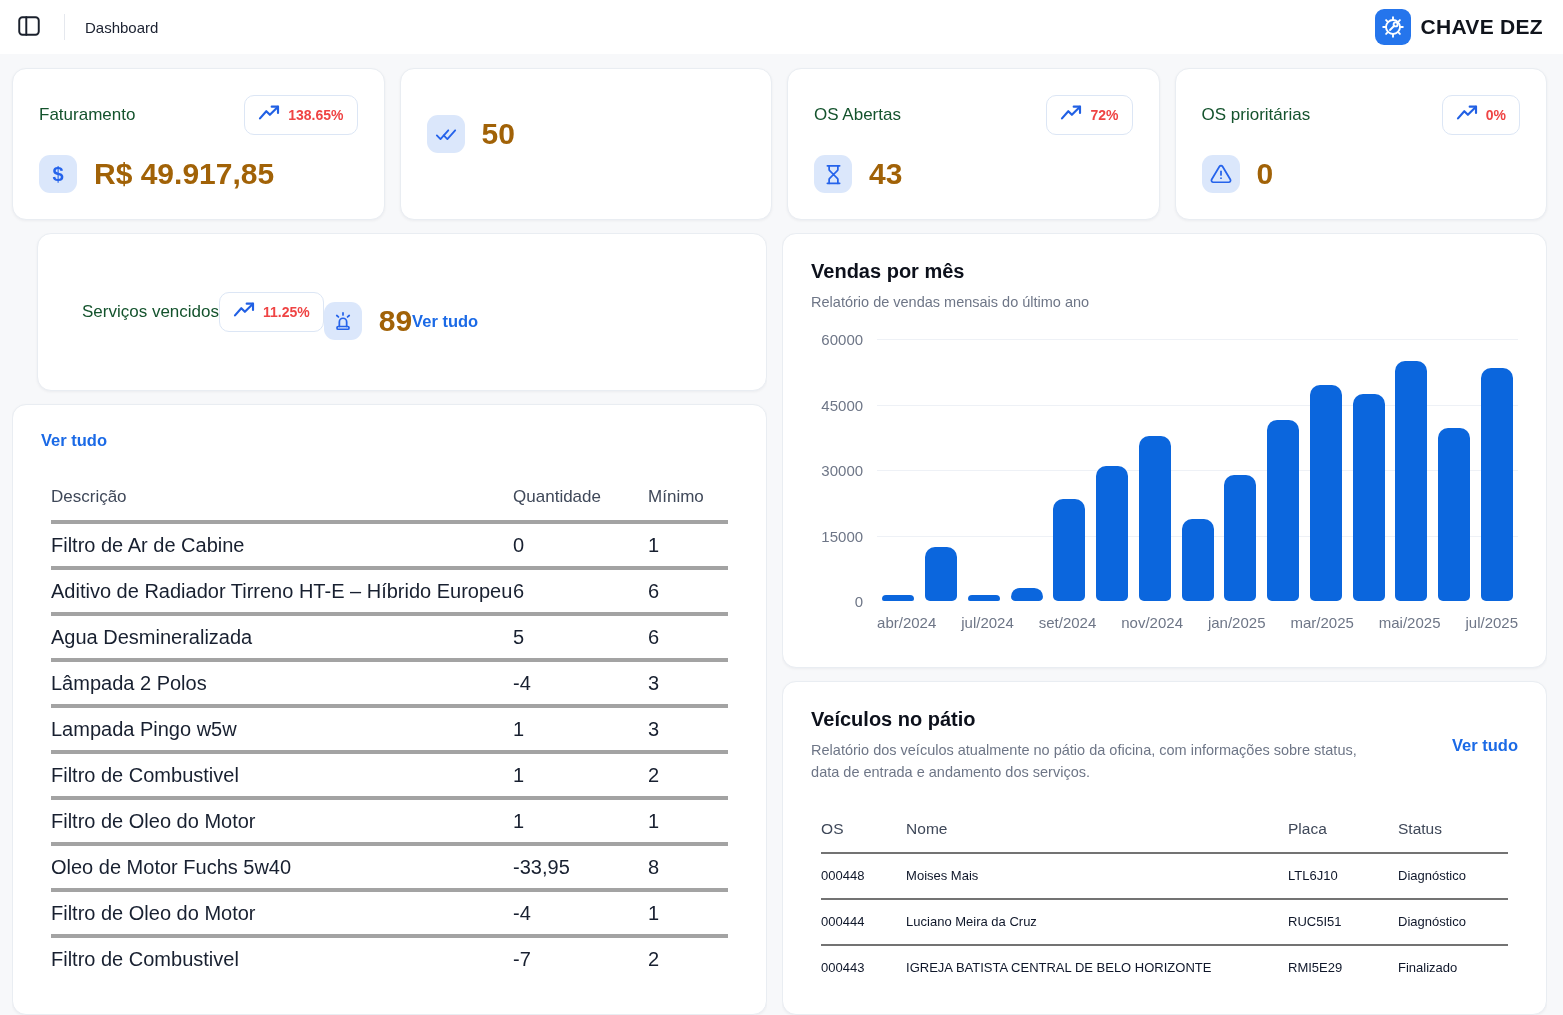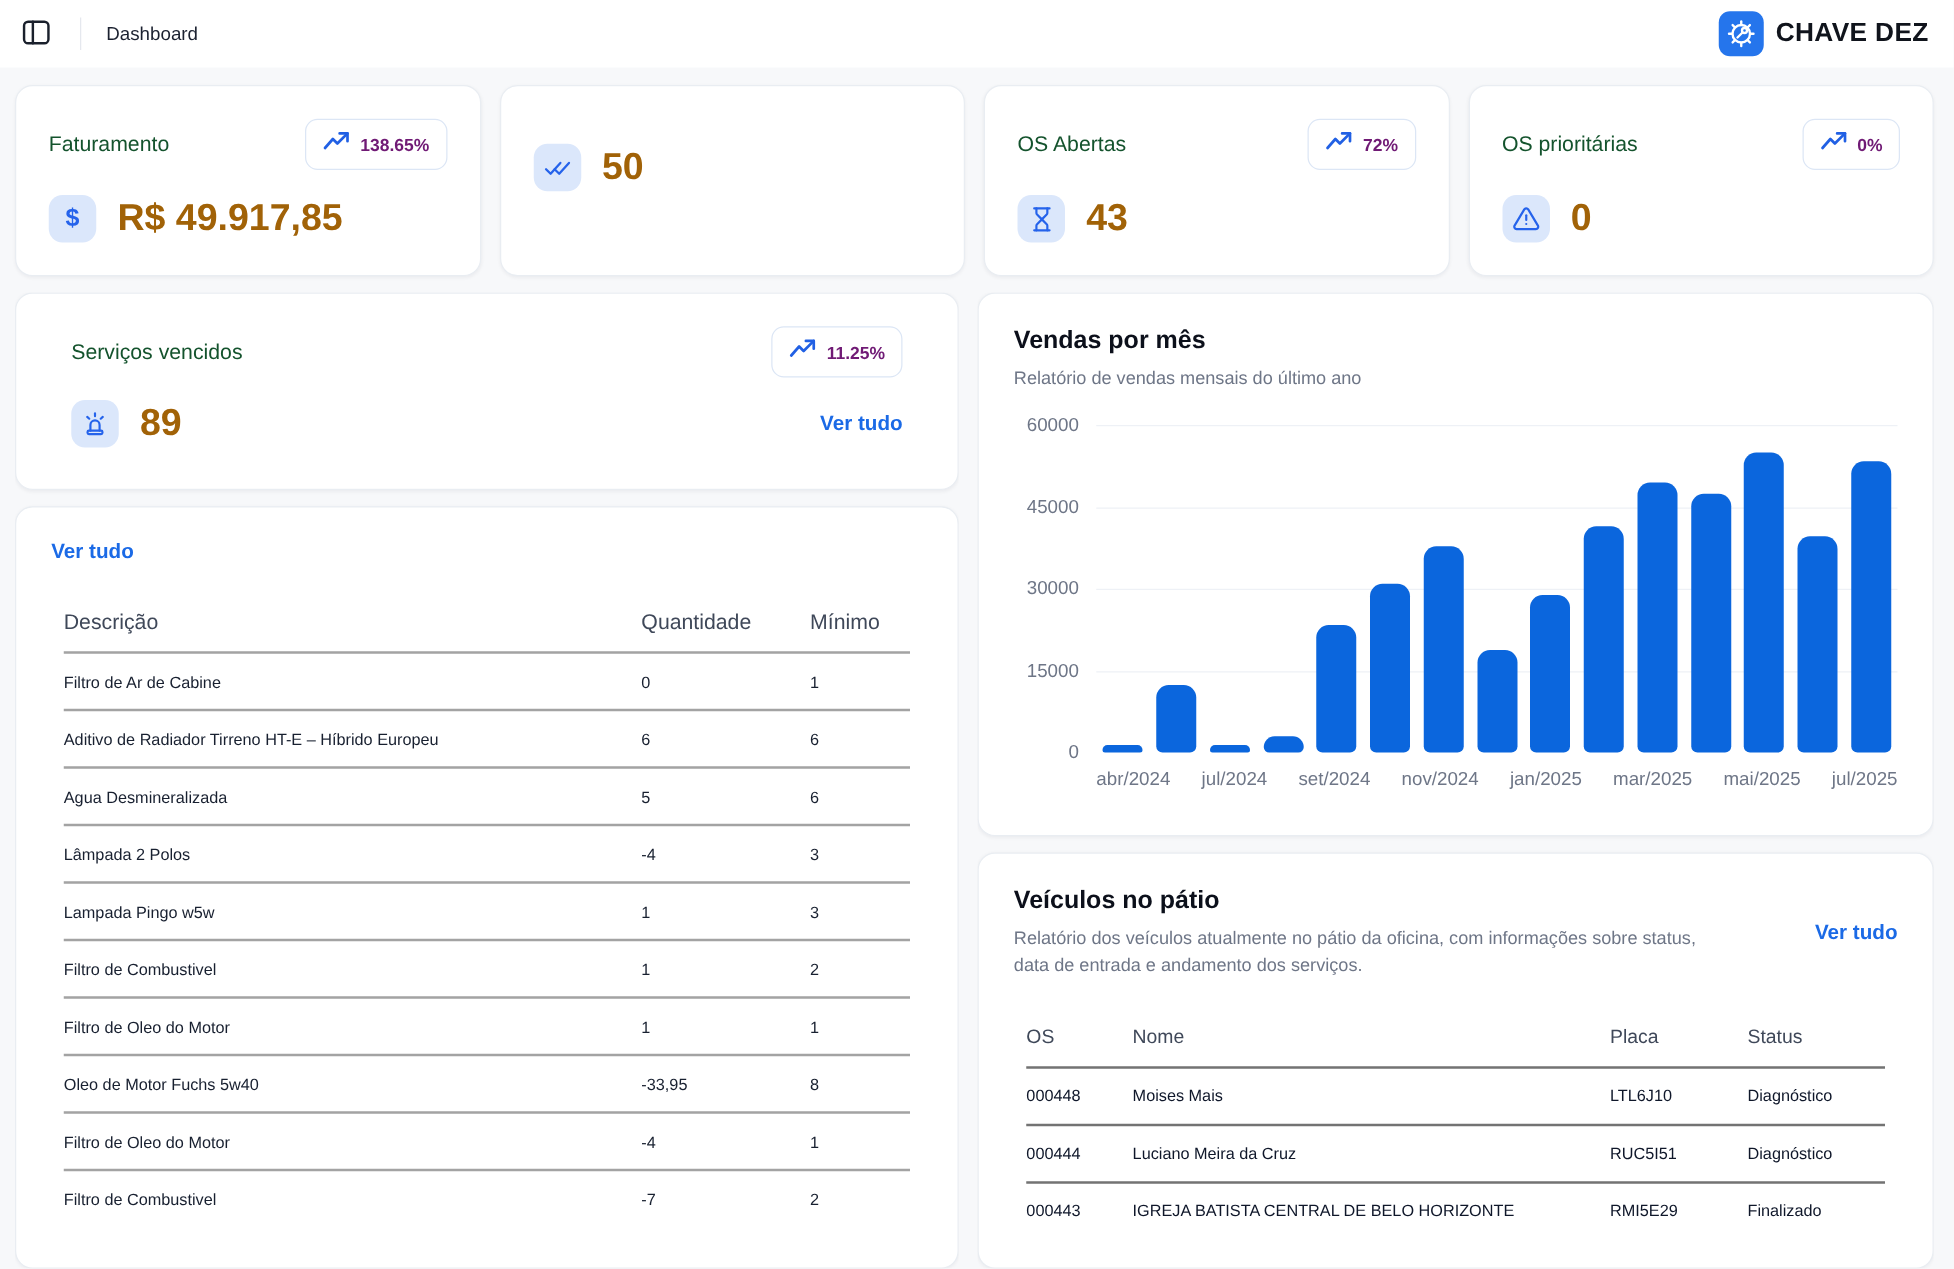--- a/index.html
+++ b/index.html
@@ -36,50 +36,50 @@
     box-shadow:0 1px 3px rgba(13,23,44,0.05);
   }
 
   .stat-card { padding:26px 26px; display:flex; flex-direction:column; }
   .stat-top { display:flex; align-items:center; justify-content:space-between; }
   .stat-label { font-size:17px; color:#14532d; }
   .trend-badge {
     display:flex; align-items:center; gap:8px; border:1px solid #dce6f5; border-radius:10px;
     padding:8px 13px; background:#ffffff;
   }
-  .trend-badge .pct { font-size:14px; font-weight:700; color:#701a75; }
+  .trend-badge .pct { font-size:14px; font-weight:700; color:#ef4444; }
   .stat-bottom { display:flex; align-items:center; margin-top:20px; }
   .icon-box {
     width:38px; height:38px; border-radius:11px; background:#dbe7fb;
     display:flex; align-items:center; justify-content:center; flex:0 0 38px;
   }
   .stat-value { font-size:30px; font-weight:700; color:#a16207; margin-left:17px; }
 
   .main-grid { display:grid; grid-template-columns:1fr 1.013fr; gap:15px; margin-top:13px; flex:1; overflow:hidden; }
   .col { display:flex; flex-direction:column; gap:13px; overflow:hidden; }
 
   
-  .overdue-card { flex:0 0 158px; padding:26px 44px; display:flex; flex-direction:column; }
+  .overdue-card { flex:0 0 158px; padding:26px 44px; display:flex; flex-direction:row;margin-left:25px; }
   .overdue-bottom { display:flex; align-items:center; margin-top:18px; }
   .link { font-size:16.5px; font-weight:600; color:#1b6ae6; cursor:pointer; text-decoration:none; white-space:nowrap; }
   .overdue-bottom .link { margin-left:auto; }
 
   
   .section-card { flex:1; padding:26px 28px; overflow:hidden; display:flex; flex-direction:column; }
   .section-head { display:flex; justify-content:space-between; align-items:center; }
   .section-title { font-size:20px; font-weight:700; color:#0c101b; }
   .section-sub { font-size:14.5px; color:#6e7687; line-height:1.55; margin-top:8px; }
   .stock-sub { max-width:585px; }
   .veh-sub { max-width:560px; }
 
   
   .stock-table { margin-top:24px; padding:0 10px; }
   .stock-row { display:grid; grid-template-columns:1fr 135px 80px; align-items:center; height:46px; }
   .stock-row.head { color:#3f4859; font-weight:500; font-size:17px; }
-  .stock-row.body-row { border-top:2px solid #a3a3a3; font-size:13px; color:#182030; }
+  .stock-row.body-row { border-top:4px solid #a3a3a3; font-size:20px; color:#182030; }
 
   
   .chart-card { flex:0 0 435px; padding:26px 28px; overflow:hidden; }
   .chart-wrap { display:flex; margin-top:26px; }
   .y-axis { position:relative; width:66px; flex:0 0 66px; height:262px; }
   .y-axis span { position:absolute; right:14px; transform:translateY(-50%);
     font-size:15px; color:#6e7687; }
   .plot-col { flex:1; }
   .plot { position:relative; height:262px; }
   .gridline { position:absolute; left:0; right:0; height:1px; background:#eef1f6; }

